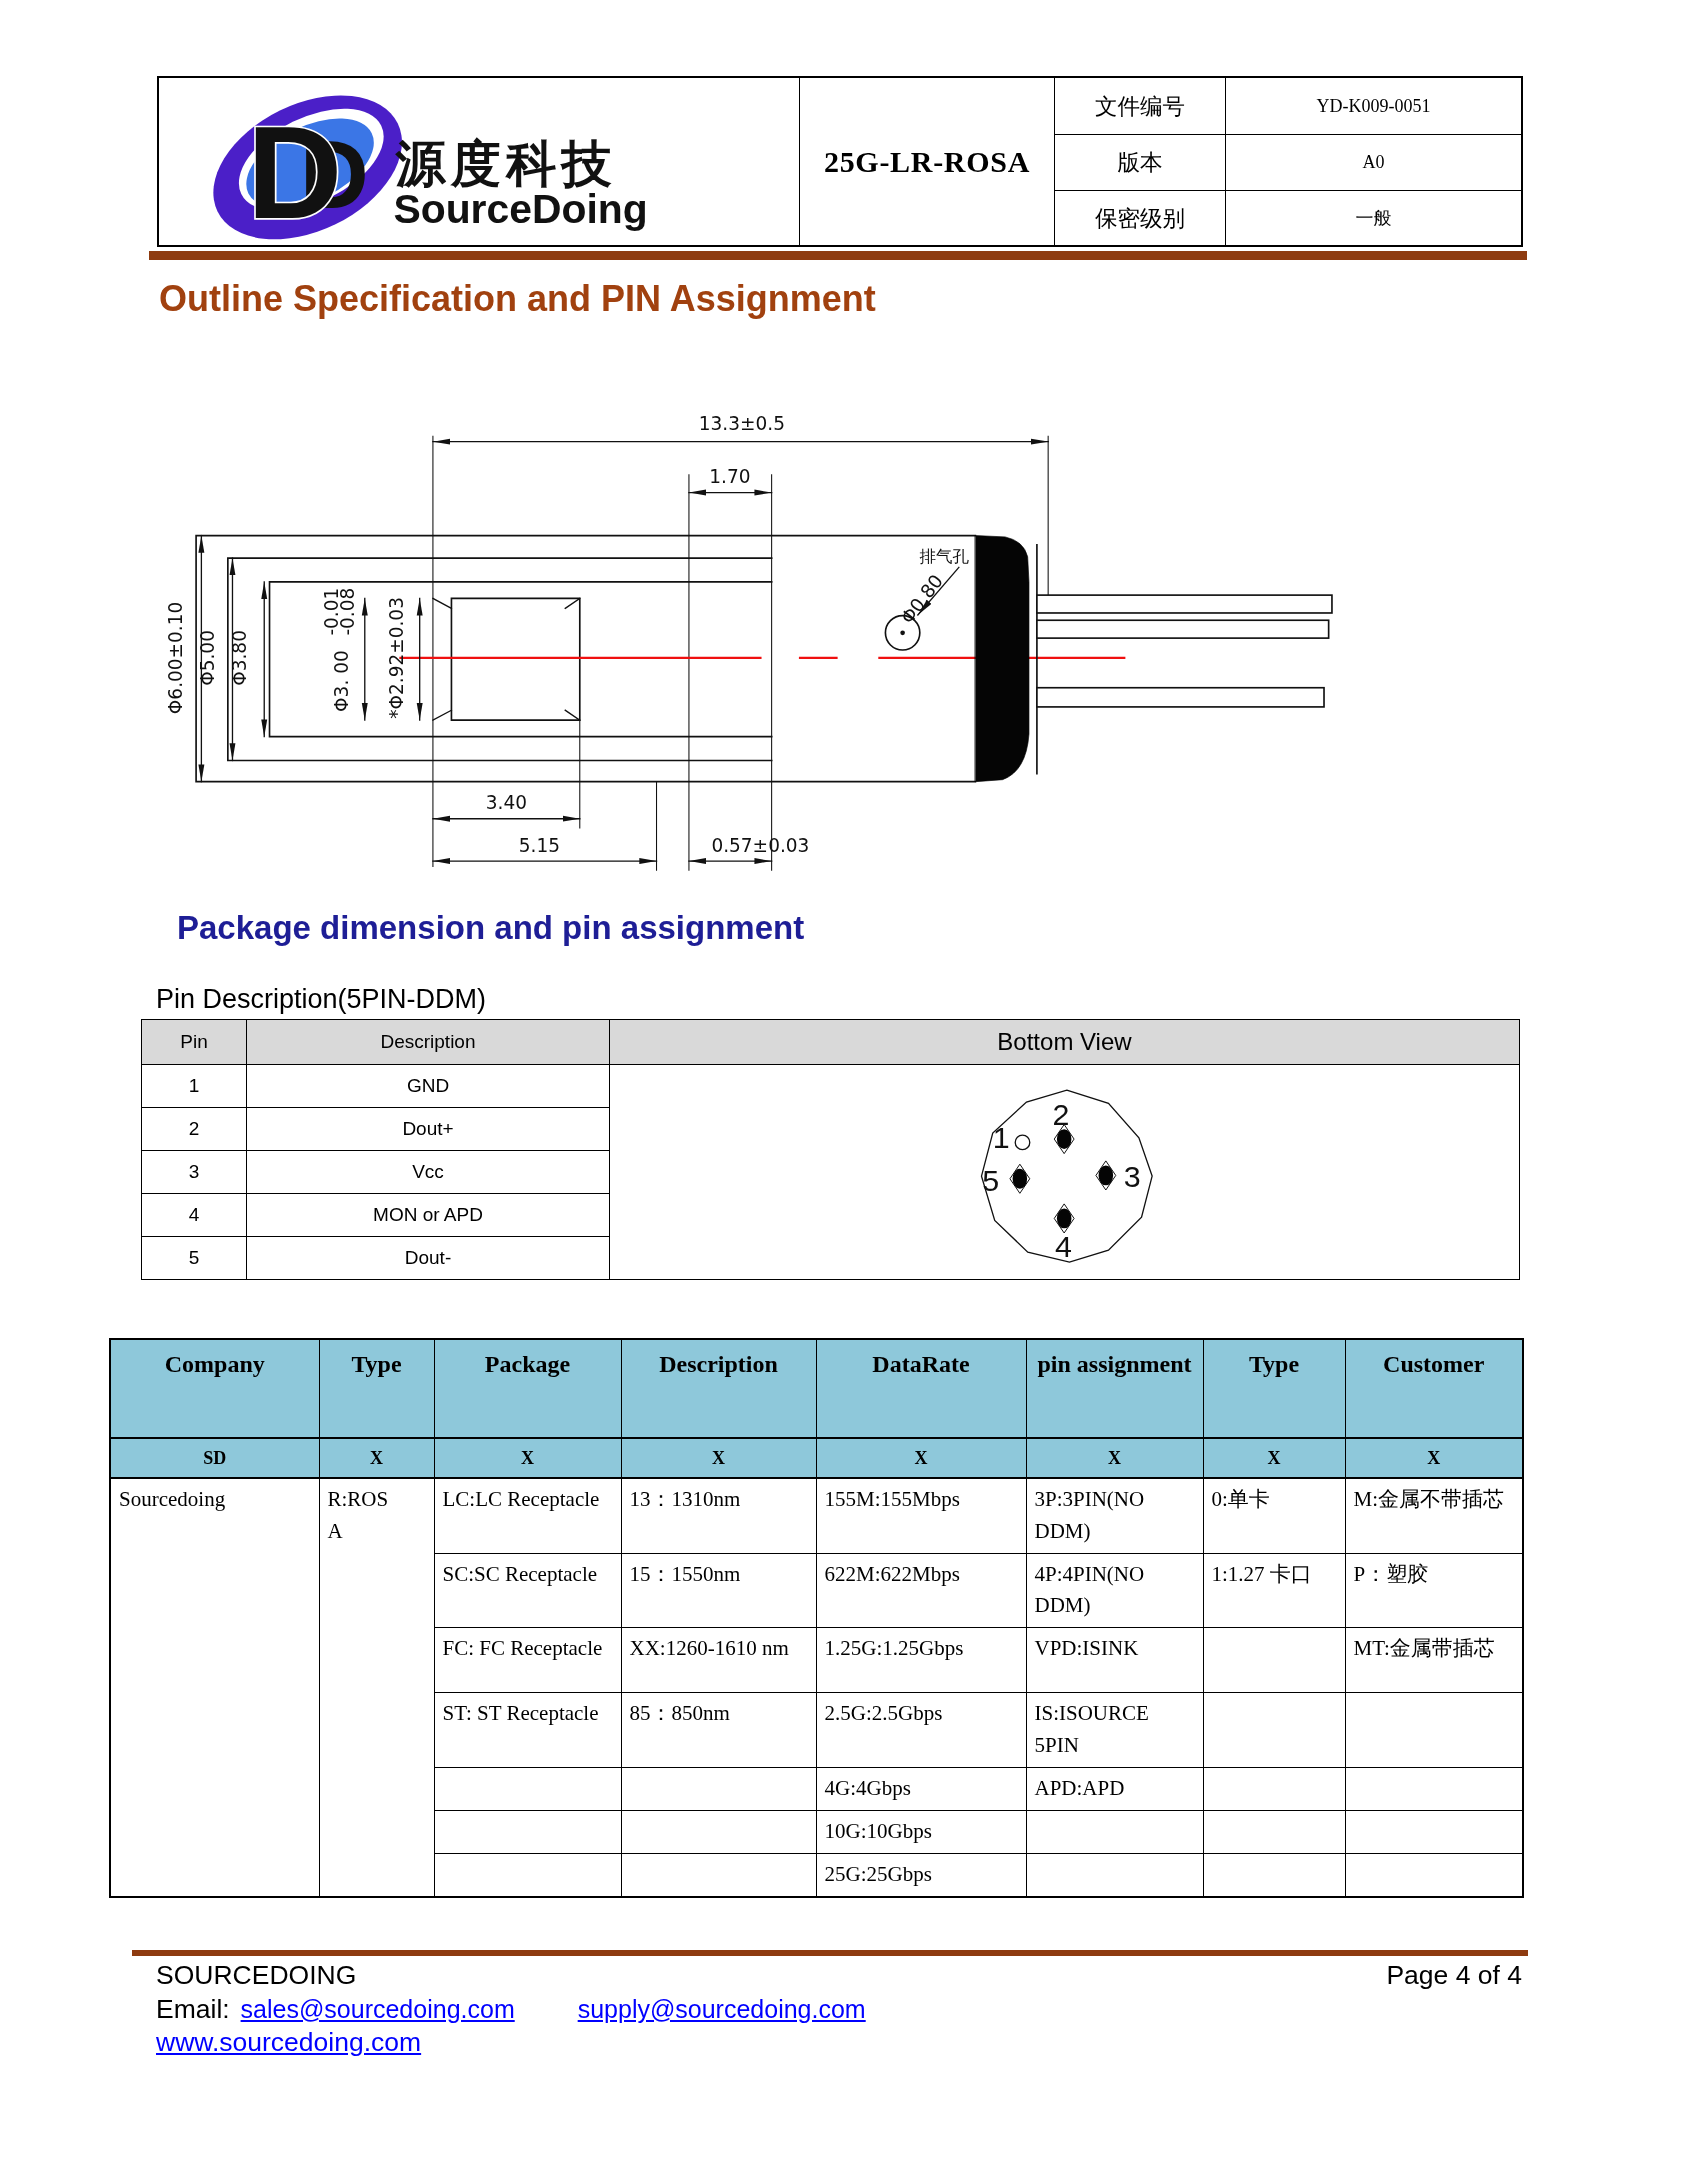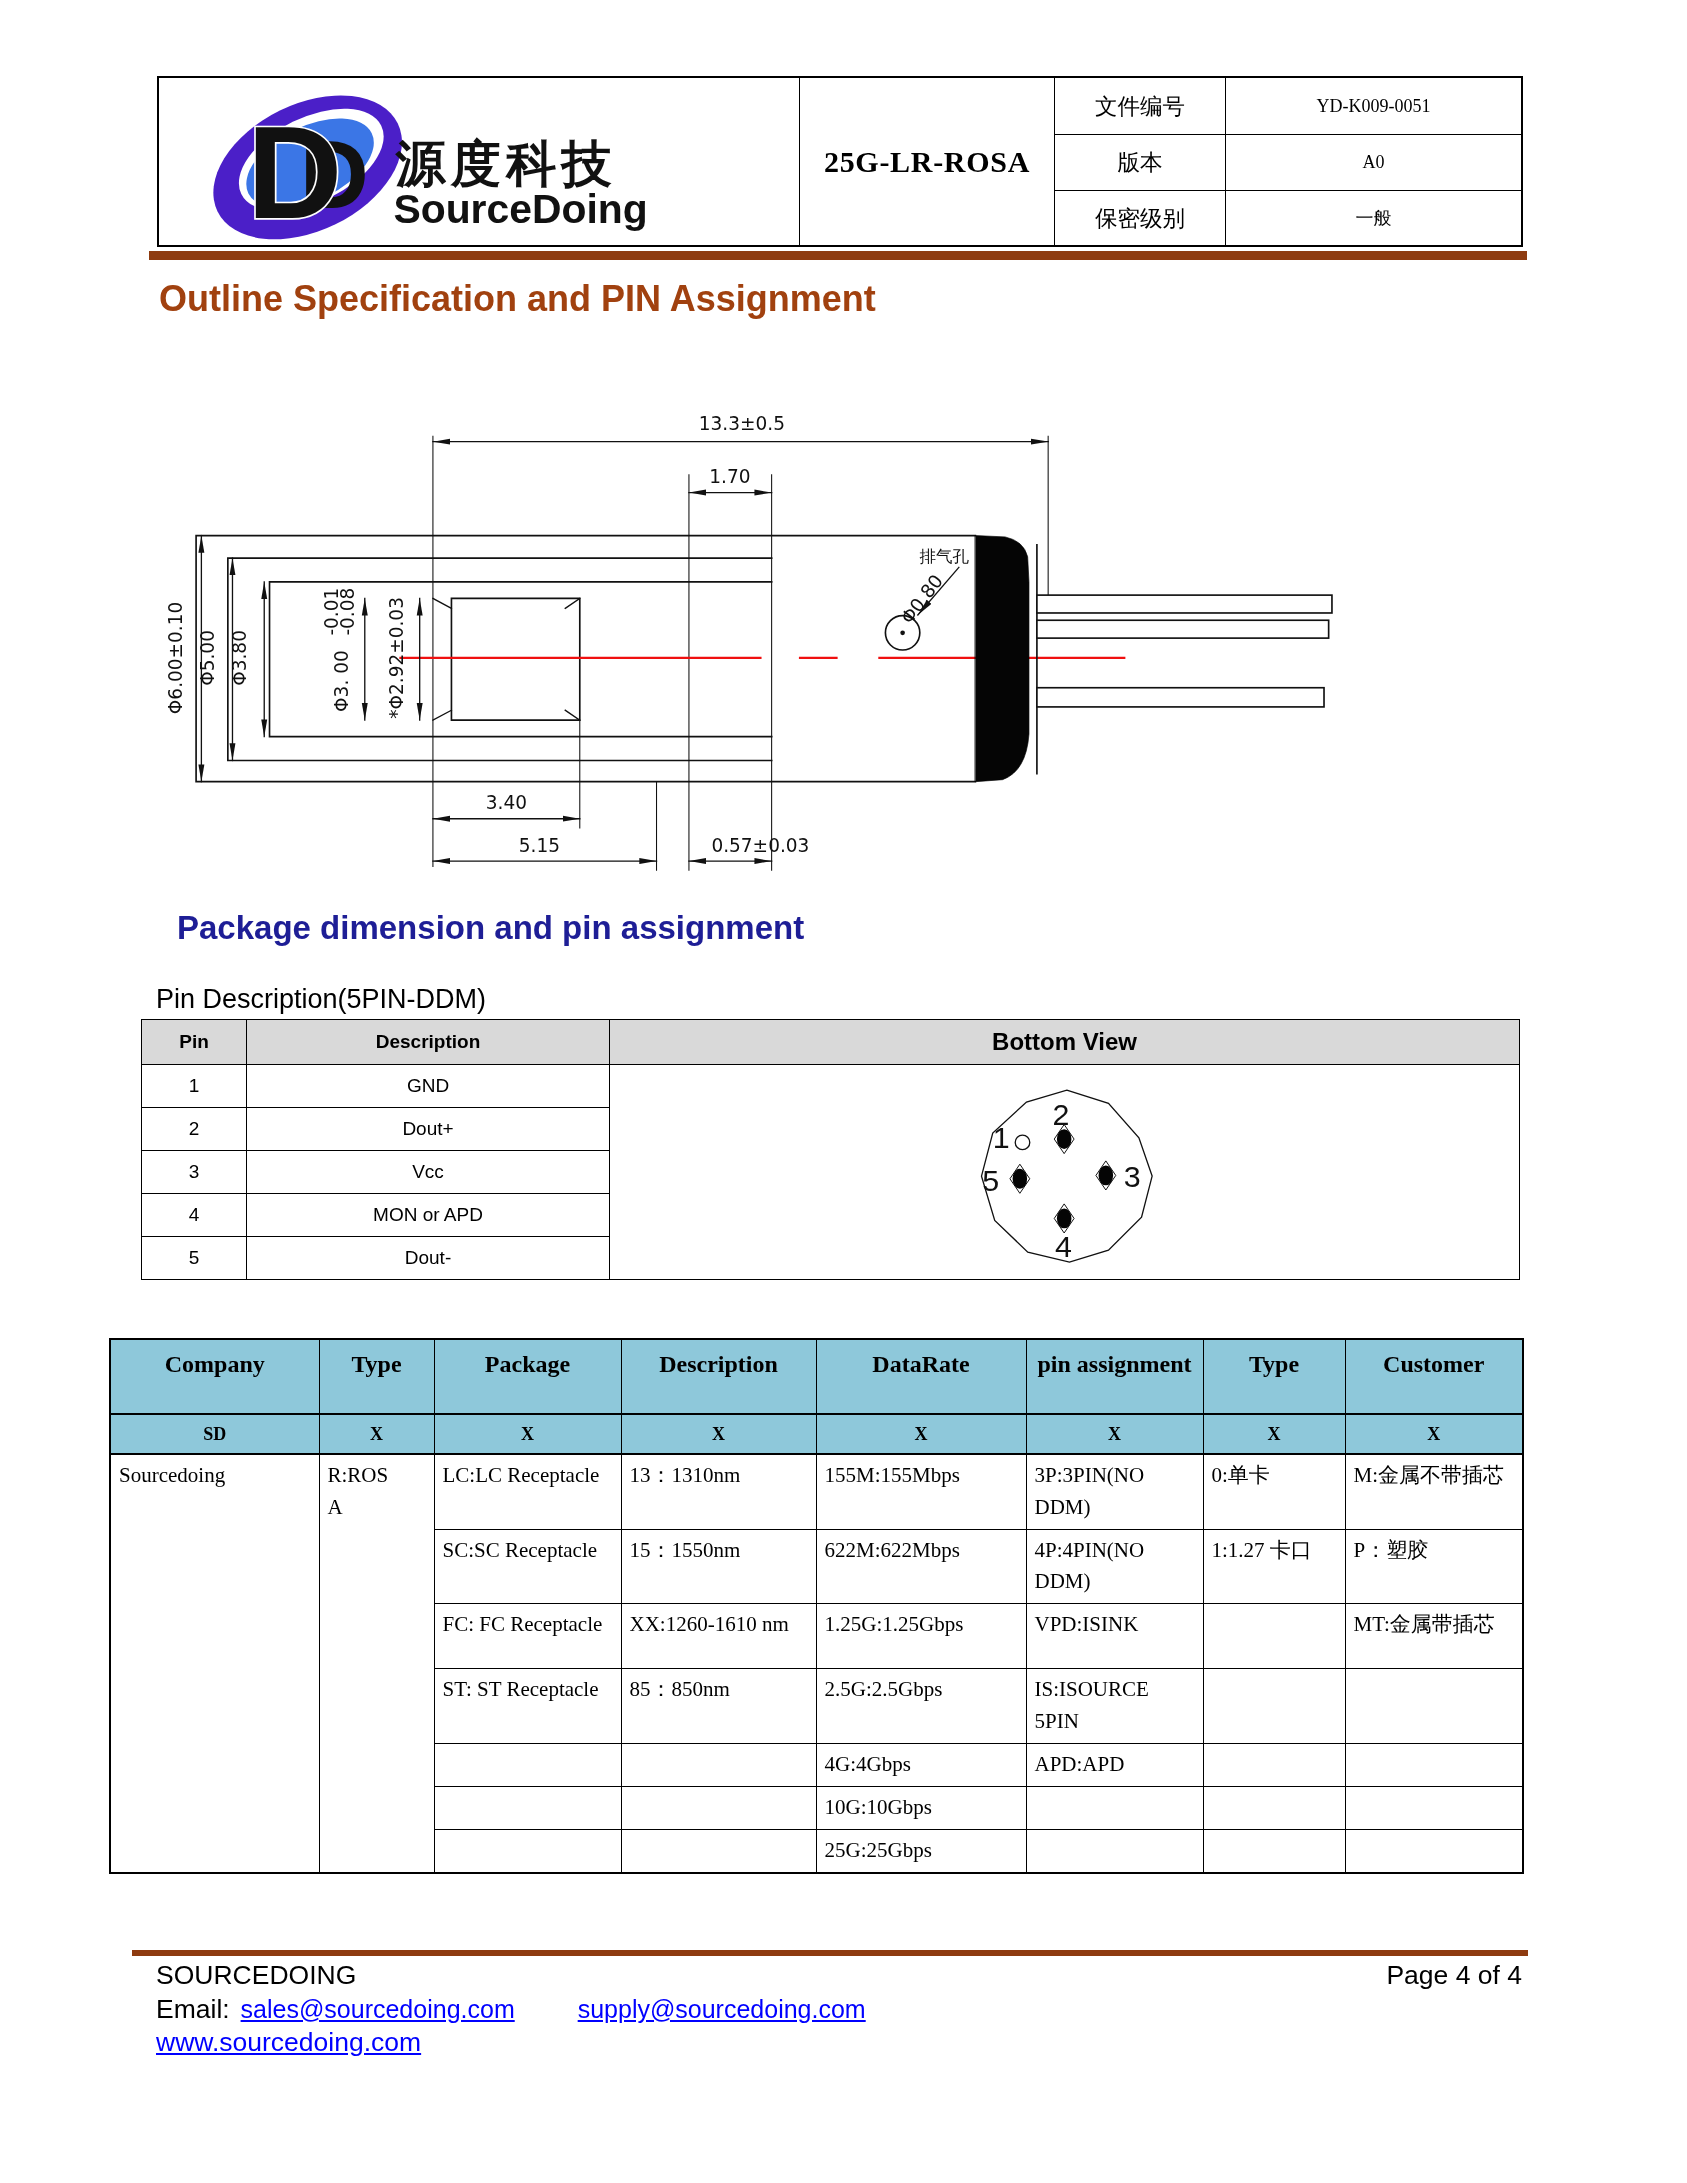--- a/index.html
+++ b/index.html
@@ -16,21 +16,21 @@
   .hval{grid-column:4;font-family:"Liberation Serif",serif;font-size:18px;}
   .rb{border-top:1.3px solid #000;}
   .bar{background:#8E3B10;}
   .h1{left:159px;top:278px;font-size:36px;font-weight:bold;color:#A1410F;letter-spacing:0px;}
   .h2{left:177px;top:909px;font-size:33px;font-weight:bold;color:#1E1E96;}
   .pinLabel{left:156px;top:984px;font-size:27px;color:#000;}
   
   table{border-collapse:collapse;}
   .pinTable{left:141px;top:1019px;width:1377px;table-layout:fixed;}
   .pinTable th,.pinTable td{border:1.3px solid #000;font-size:19px;text-align:center;vertical-align:middle;padding:0;}
-  .pinTable th{background:#D9D9D9;font-weight:bold;}
+  .pinTable th{background:#D9D9D9;font-weight:normal;}
   .bvcell{background:#fff;position:relative;padding:0;}
   
   .matrix{left:109px;top:1338px;width:1413px;table-layout:fixed;border:2px solid #000;
           font-family:"Liberation Serif",serif;}
   .matrix th,.matrix td{border:1.3px solid #000;vertical-align:top;}
   .matrix th{background:#8EC8DA;font-size:24px;font-weight:bold;padding-top:9.3px;vertical-align:top;line-height:1.3;}
   .matrix .sd td{background:#8EC8DA;font-size:18px;font-weight:bold;text-align:center;border-bottom:2.6px solid #000;vertical-align:middle;}
   .matrix .hrow th{border-bottom:2px solid #000;}
   .matrix td{font-size:21px;padding:5.3px 8px;line-height:1.5;text-align:left;background:#fff;}
   .pkg{text-align:justify;}
@@ -207,21 +207,21 @@
       <col style="width:209px">
         <col style="width:115px">
         <col style="width:187px">
         <col style="width:195px">
       <col style="width:210px">
         <col style="width:177px">
         <col style="width:142px">
         <col style="width:178px">
     </colgroup>
     <tbody>
-        <tr class="hrow" style="height:75px">
+        <tr class="hrow" style="height:99px">
       <th>Company</th>
       <th>Type</th>
       <th>Package</th>
       <th>Description</th>
       <th>DataRate</th>
       <th>pin assignment</th>
       <th>Type</th>
       <th>Customer</th>
     </tr>
     <tr class="sd" style="height:40px">

